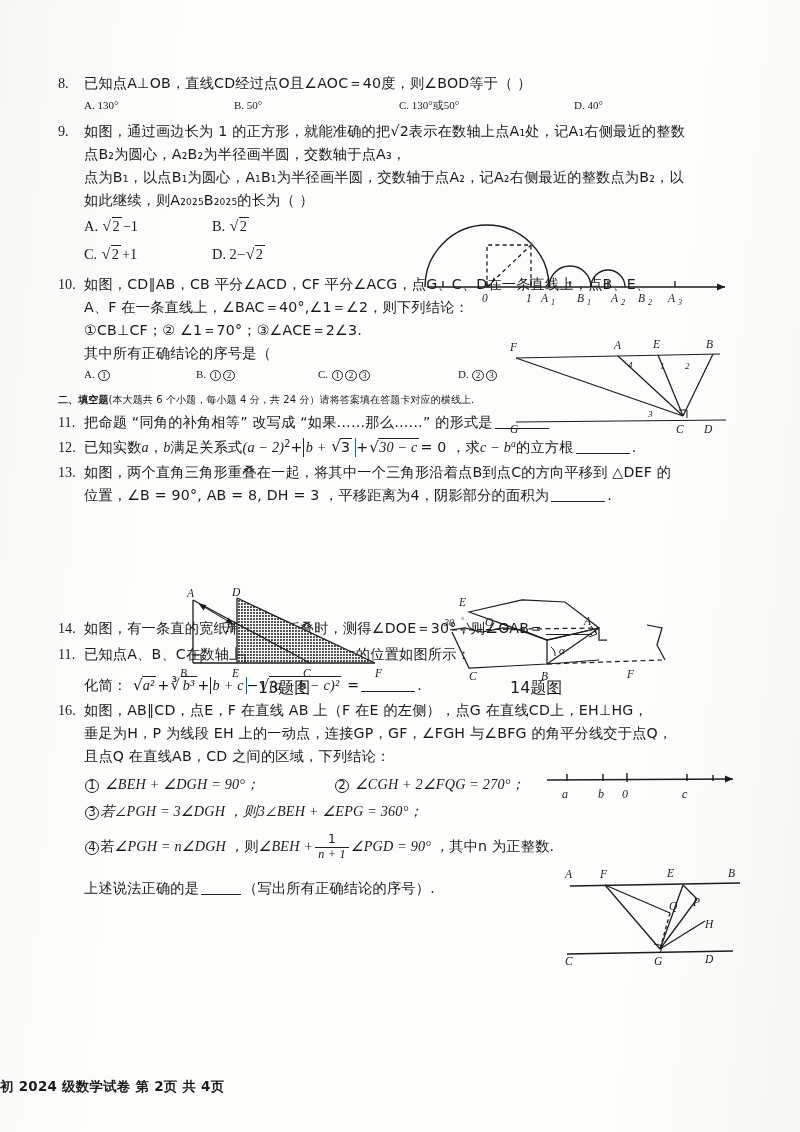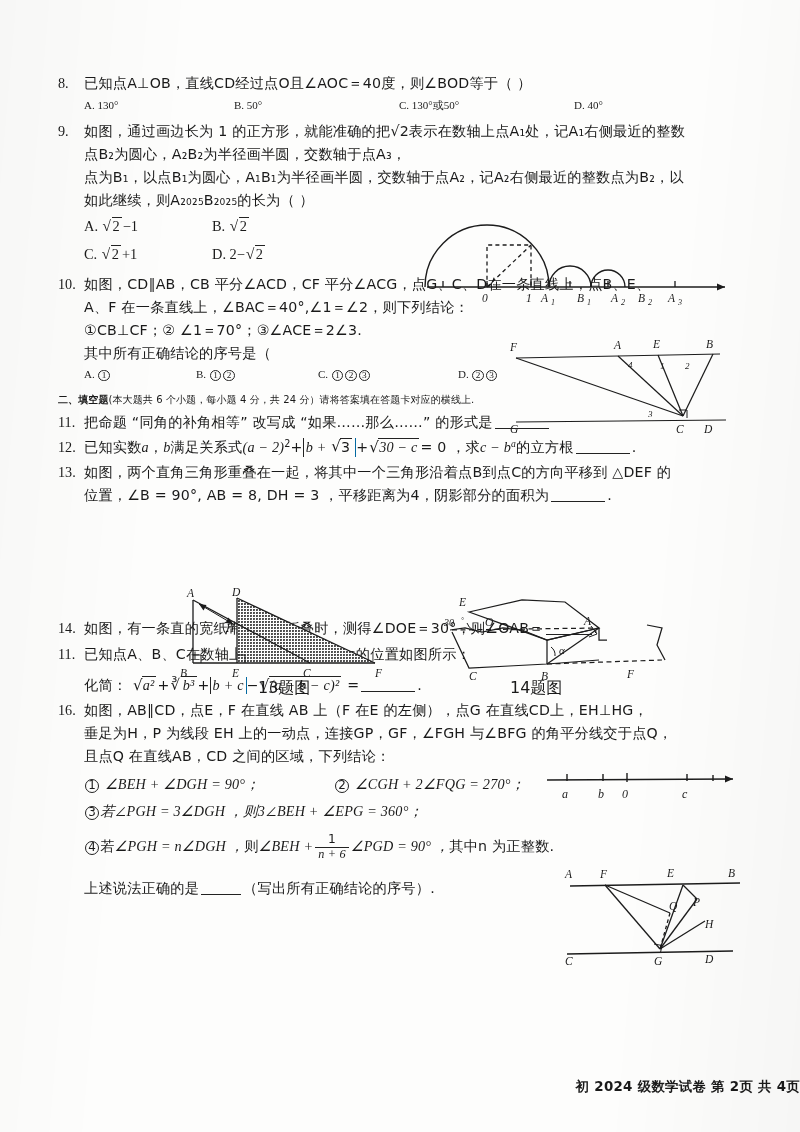--- a/index.html
+++ b/index.html
@@ -132,21 +132,21 @@
   .fig { position: absolute; }
   .figcap {
     position: absolute;
     font-family: "DejaVu Sans", "Liberation Sans", sans-serif;
     font-size: 16px;
   }
   .footer {
     position: absolute;
     left: 0; right: 0;
     top: 1078px;
-    text-align: right;
+    text-align: left;
     font-family: "DejaVu Sans", "Liberation Sans", sans-serif;
     font-size: 13.4px;
     font-weight: bold;
     letter-spacing: .3px;
   }
   svg { display: block; overflow: visible; }
   svg text { font-family: "Liberation Serif", serif; font-style: italic; }
   .circ {
     display: inline-block;
     border: 1.2px solid #222;
@@ -309,21 +309,21 @@
           <span><span class="circ">2</span>&nbsp;<span class="it">∠CGH + 2∠FQG = 270°；</span></span>
         </span>
       </div>
       <div class="ln" style="margin-top:4px;">
         <span class="indent"></span>
         <span class="txt cn"><span class="circ">3</span><span class="it">若∠PGH = 3∠DGH ，则3∠BEH + ∠EPG = 360°；</span></span>
       </div>
       <div class="ln" style="margin-top:10px;">
         <span class="indent"></span>
         <span class="txt cn">
-          <span class="circ">4</span><span>若</span><span class="it">∠PGH = n∠DGH ，</span><span>则</span><span class="it">∠BEH +</span><span class="frac"><span class="n">1</span><span class="d it">n + 6</span></span><span class="it">∠PGD = 90° ，</span><span>其中n 为正整数.</span>
+          <span class="circ">4</span><span>若</span><span class="it">∠PGH = n∠DGH ，</span><span>则</span><span class="it">∠BEH +</span><span class="frac"><span class="n">1</span><span class="d it">n + 1</span></span><span class="it">∠PGD = 90° ，</span><span>其中n 为正整数.</span>
         </span>
       </div>
       <div class="ln" style="margin-top:16px;">
         <span class="indent"></span>
         <span class="txt cn"><span>上述说法正确的是</span><span class="blank w3"></span><span>（写出所有正确结论的序号）.</span></span>
       </div>
     </div>
 
   </div>
 

